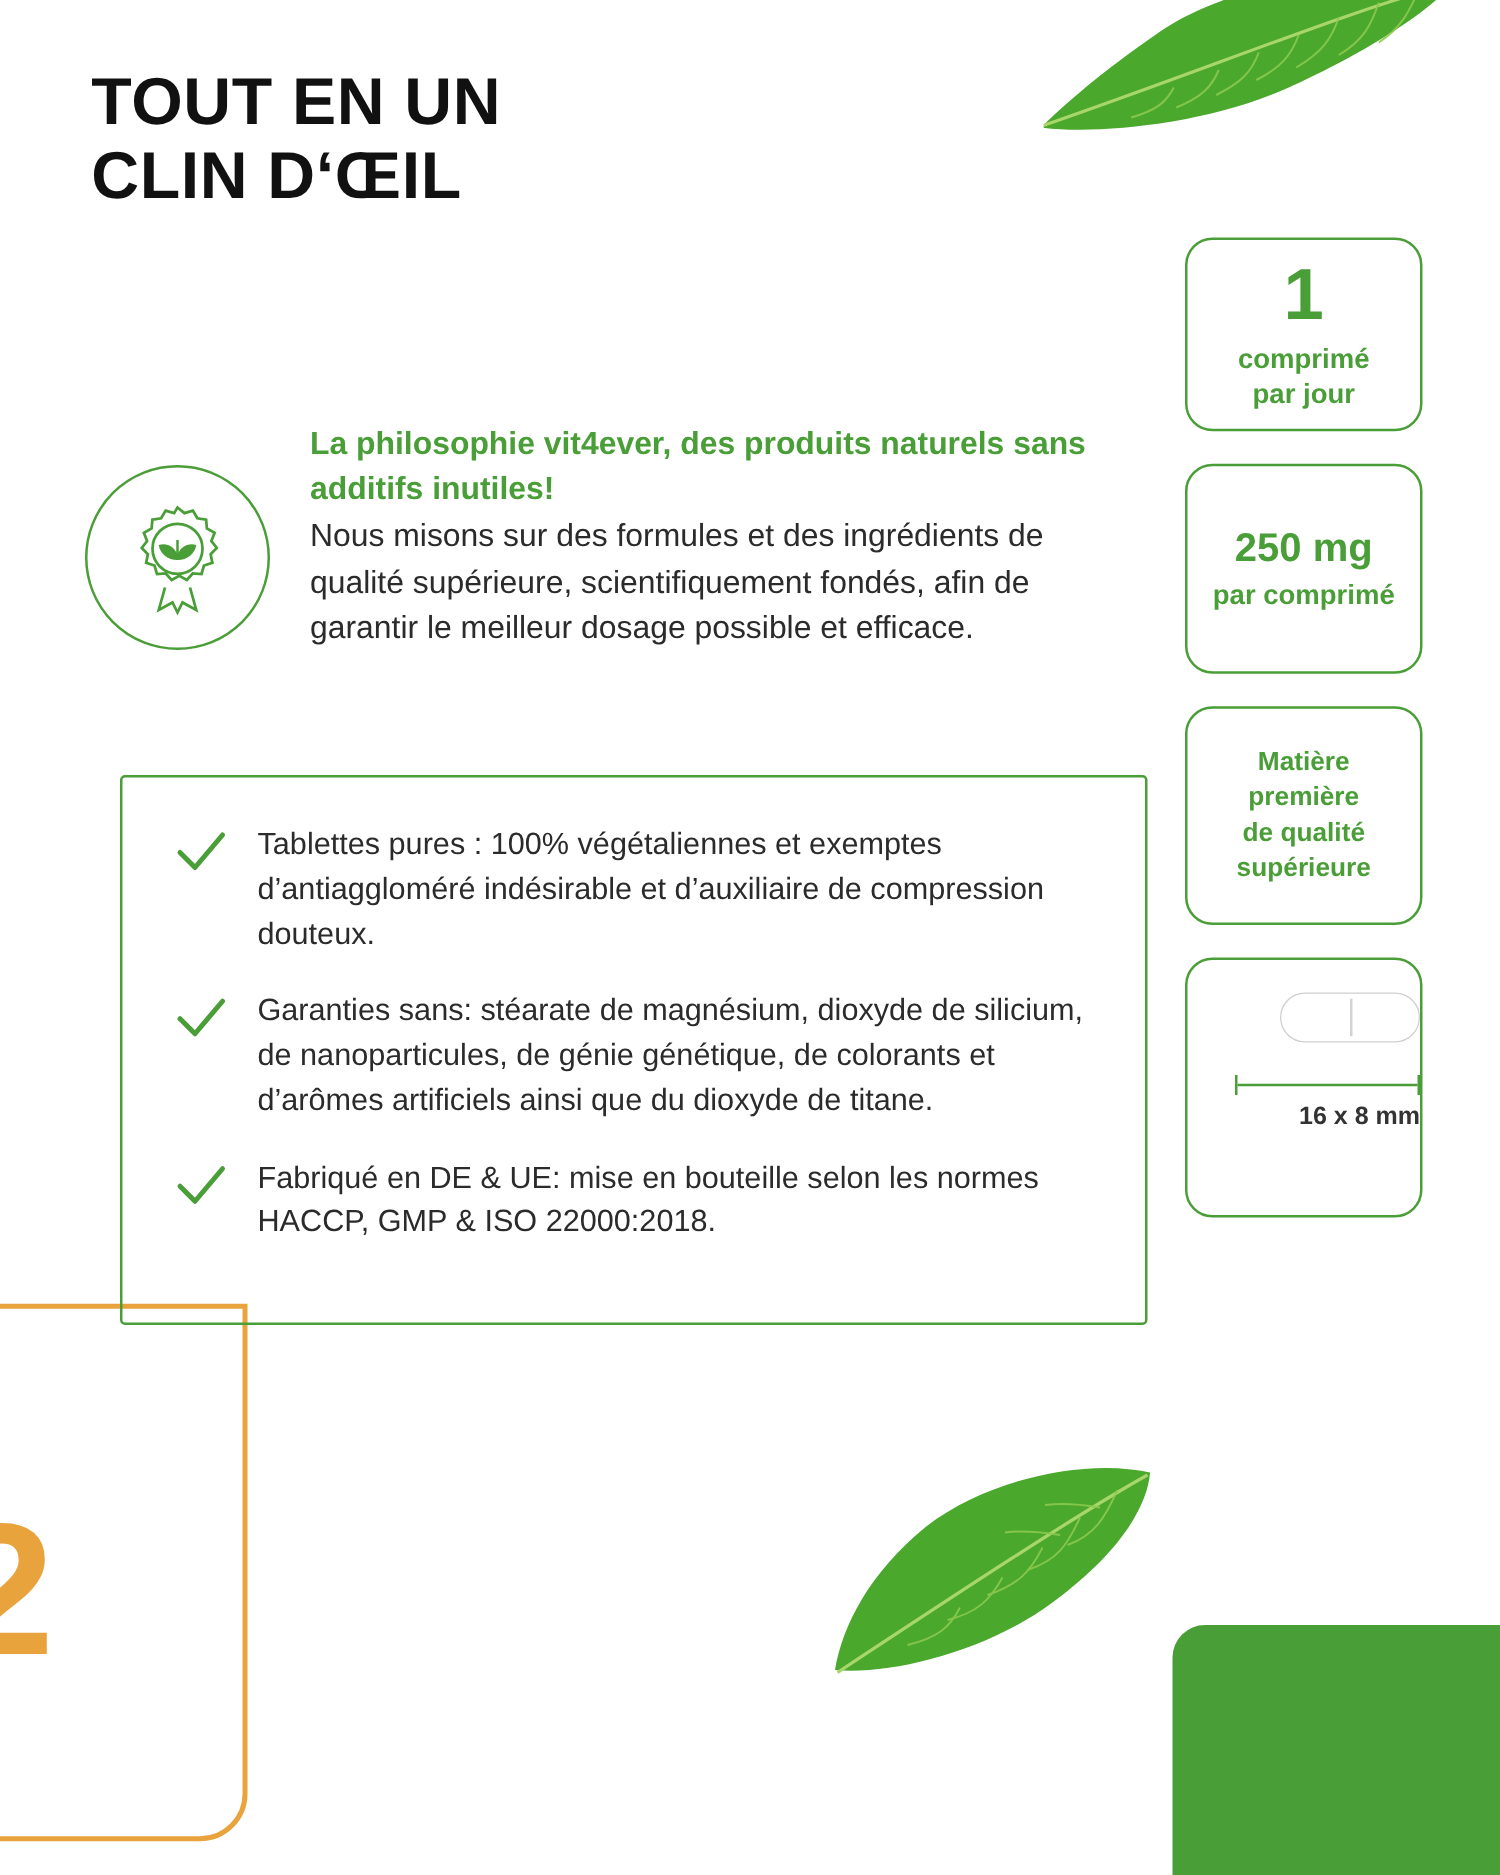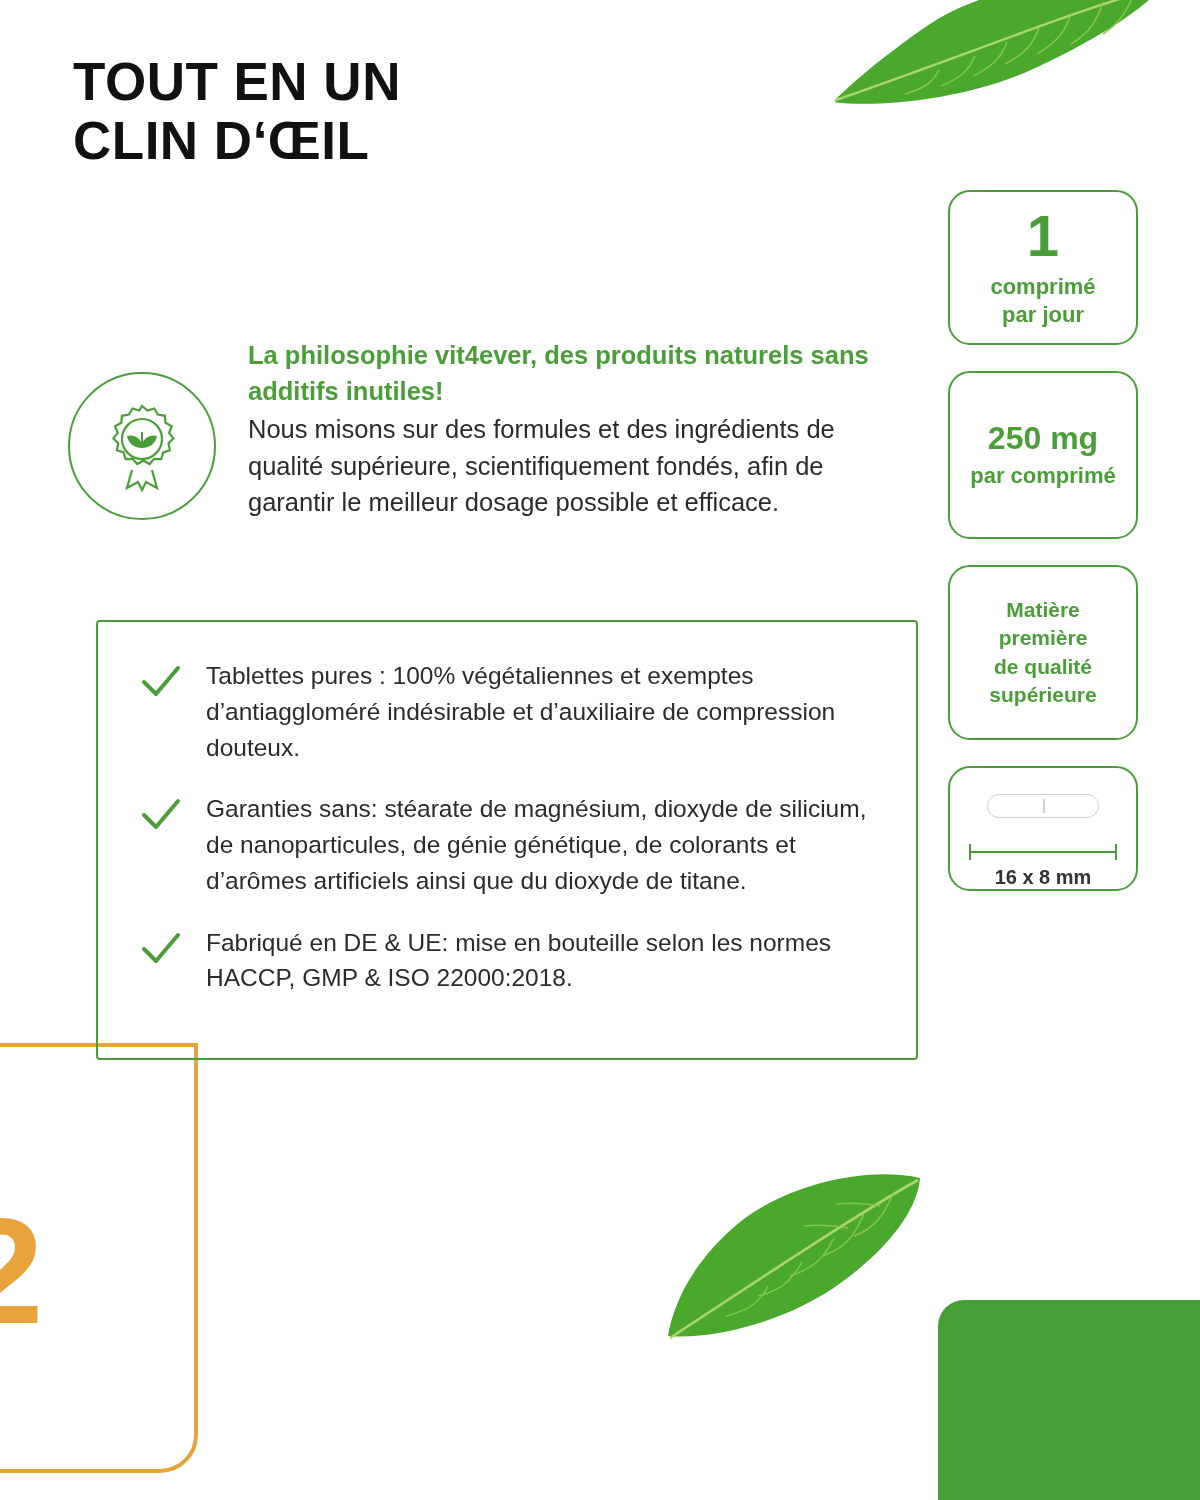--- a/index.html
+++ b/index.html
@@ -162,21 +162,21 @@
   }
   .card-mid {
     font-size: 32px;
     font-weight: bold;
     line-height: 1.1;
   }
   .card1 { height: 155px; }
   .card2 { height: 168px; }
   .card3 { height: 175px; }
   .card4 { height: 180px; }
-  .card5 { height: 125px; justify-content: flex-start; padding-top: 26px; }
+  .card5 { height: 208px; justify-content: flex-start; padding-top: 26px; align-items: flex-end; }
 
   .pill {
     width: 112px;
     height: 40px;
     border-radius: 20px;
     background: #ffffff;
     border: 1.5px solid #cfcfcf;
     position: relative;
     margin-bottom: 26px;
   }

